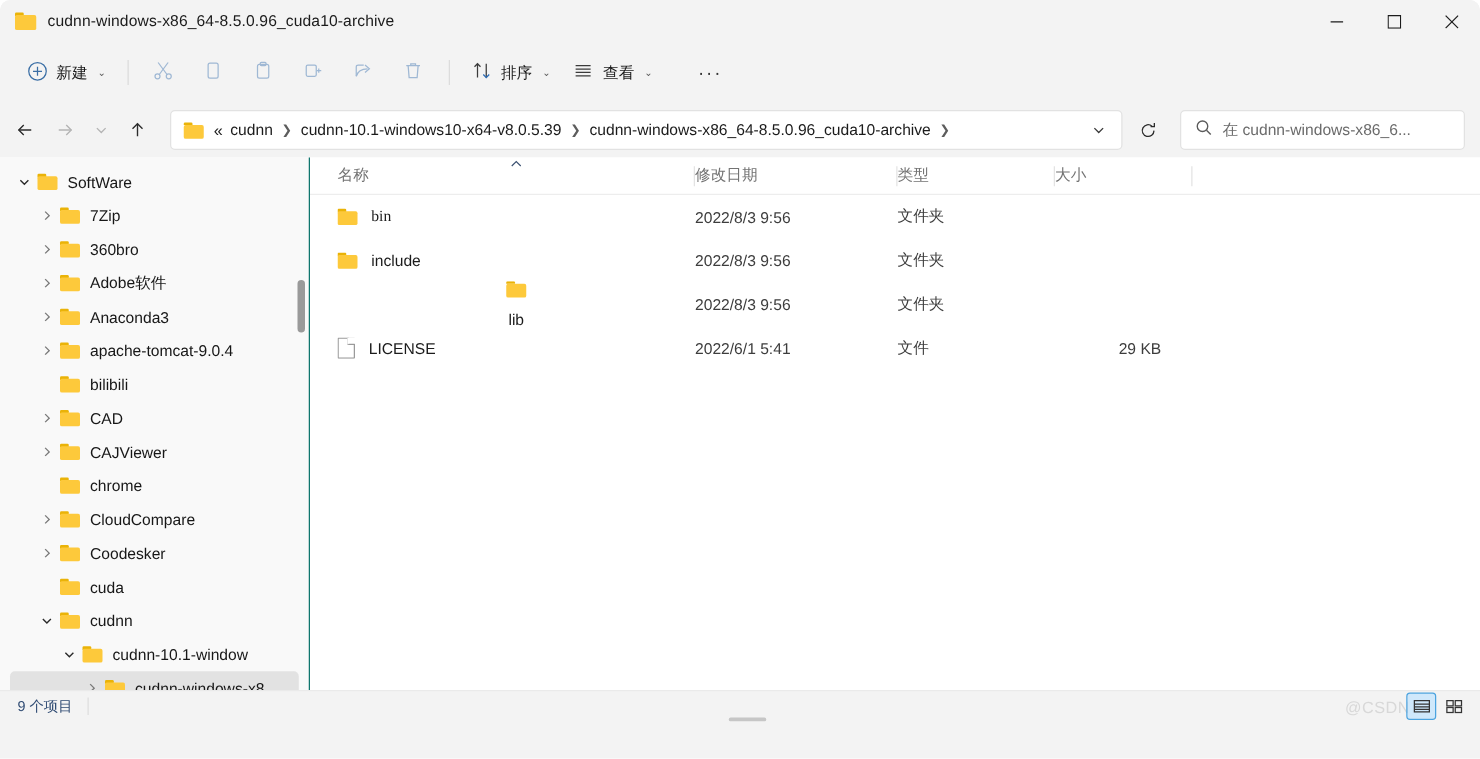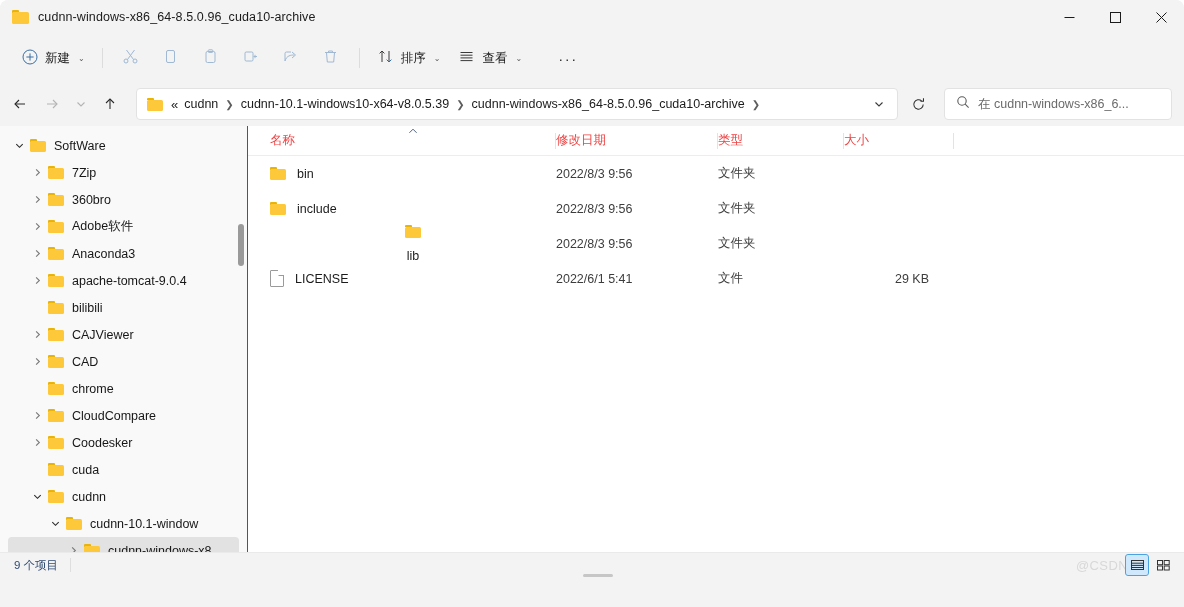--- a/index.html
+++ b/index.html
@@ -198,21 +198,21 @@
   
   .filelist { flex: 1; background: #fff; display: flex; flex-direction: column; min-width: 0; }
   .colheads {
     height: 30px;
     display: flex; align-items: center;
     border-bottom: 1px solid #ededed;
     padding-left: 22px;
     position: relative;
   }
   .colhead {
-    font-size: 12.5px; color: #ef4444;
+    font-size: 12.5px; color: #737373;
     position: relative; height: 30px;
     display: flex; align-items: center;
     padding-left: 0;
     flex: 0 0 auto;
   }
   .colhead .divider {
     position: absolute; right: 0; top: 7px; width: 1px; height: 16px; background: #e3e3e3;
   }
   .sort-caret {
     position: absolute; left: 50%; top: 1px; transform: translateX(-50%);
@@ -586,33 +586,33 @@
           <div class="tree-row" style="padding-left: 18px;">
             <span class="tw">
               <svg width="11" height="11" viewBox="0 0 12 12" fill="none" stroke="#7a7a7a" stroke-width="1.2">
                 <polyline points="4.5,2.5 8,6 4.5,9.5"></polyline>
               </svg>
             </span>
             <span class="folder-ic">
               <span class="tab"></span>
               <span class="body"></span>
             </span>
+            <span class="tree-label">CAD</span>
+          </div>
+          <div class="tree-row" style="padding-left: 18px;">
+            <span class="tw">
+              <svg width="11" height="11" viewBox="0 0 12 12" fill="none" stroke="#7a7a7a" stroke-width="1.2">
+                <polyline points="4.5,2.5 8,6 4.5,9.5"></polyline>
+              </svg>
+            </span>
+            <span class="folder-ic">
+              <span class="tab"></span>
+              <span class="body"></span>
+            </span>
             <span class="tree-label">CAJViewer</span>
-          </div>
-          <div class="tree-row" style="padding-left: 18px;">
-            <span class="tw">
-              <svg width="11" height="11" viewBox="0 0 12 12" fill="none" stroke="#7a7a7a" stroke-width="1.2">
-                <polyline points="4.5,2.5 8,6 4.5,9.5"></polyline>
-              </svg>
-            </span>
-            <span class="folder-ic">
-              <span class="tab"></span>
-              <span class="body"></span>
-            </span>
-            <span class="tree-label">CAD</span>
           </div>
           <div class="tree-row" style="padding-left: 18px;">
             <span class="tw"></span>
             <span class="folder-ic">
               <span class="tab"></span>
               <span class="body"></span>
             </span>
             <span class="tree-label">chrome</span>
           </div>
           <div class="tree-row" style="padding-left: 18px;">
@@ -704,21 +704,21 @@
             <span>类型</span>
             <span class="divider"></span>
           </div>
           <div class="colhead" style="width: 110px;">
             <span>大小</span>
             <span class="divider"></span>
           </div>
         </div>
       <div class="rows" id="rows">
           <div class="row">
-            <div class="cell name" style="width: 286px;">
+            <div class="cell name" style="width: 286px; font-family: Liberation Serif, serif;">
               <span class="folder-ic" style="margin-right: 0px;">
                 <span class="tab"></span>
                 <span class="body"></span>
               </span>
               <span>bin</span>
             </div>
             <div class="cell muted" style="width: 162px;">2022/8/3 9:56</div>
             <div class="cell muted" style="width: 126px;">文件夹</div>
             <div class="cell muted size" style="width: 110px;"></div>
           </div>

